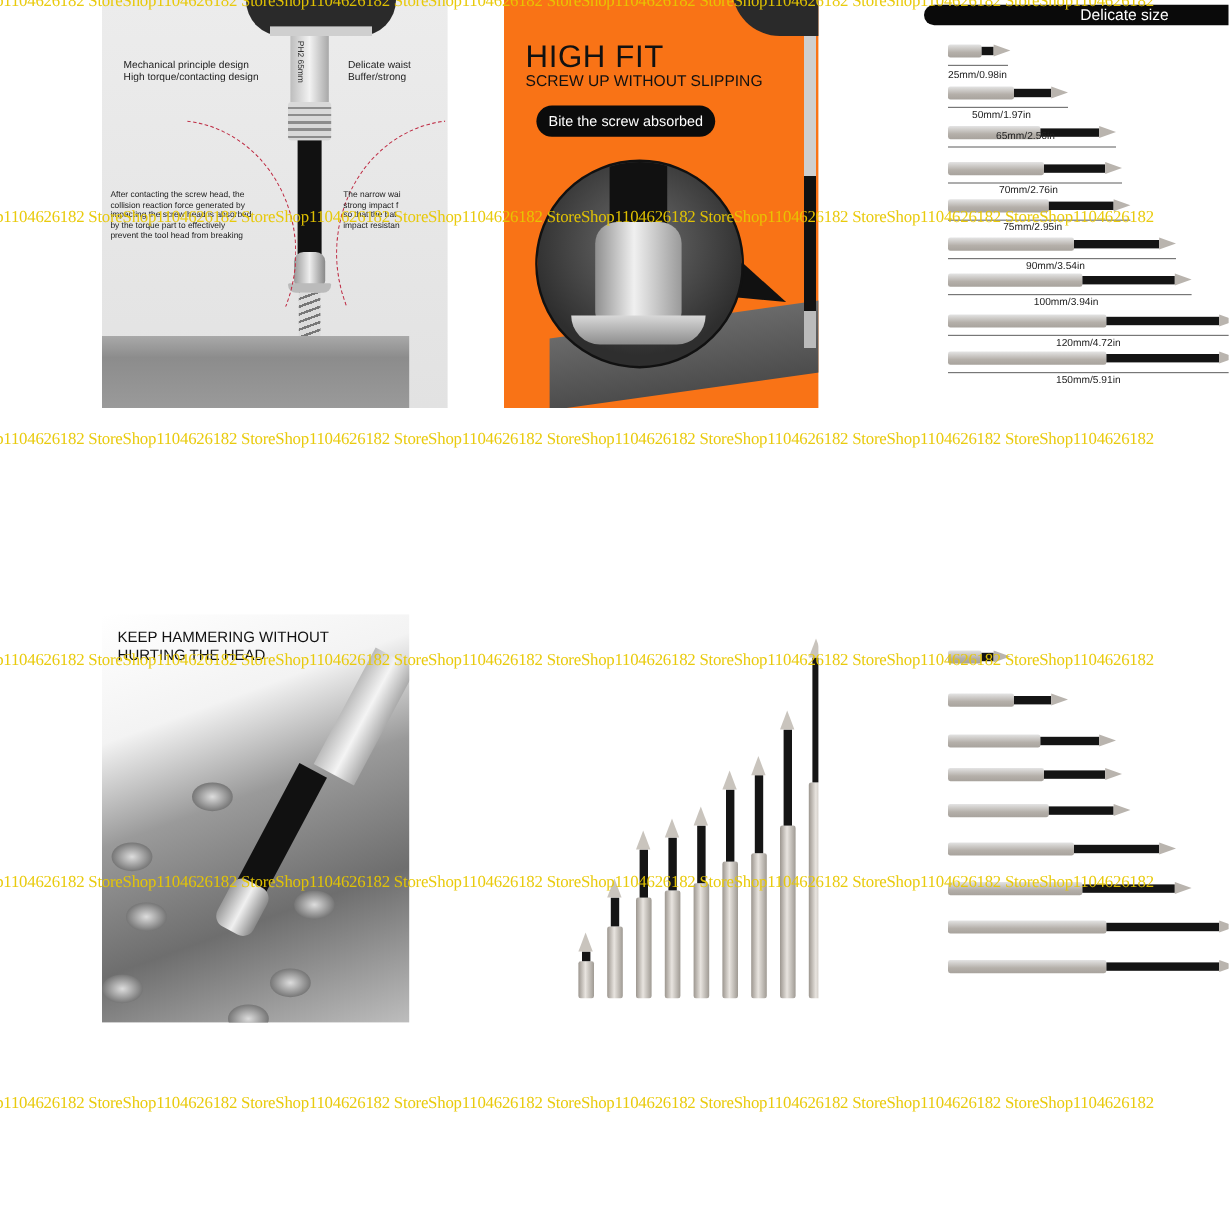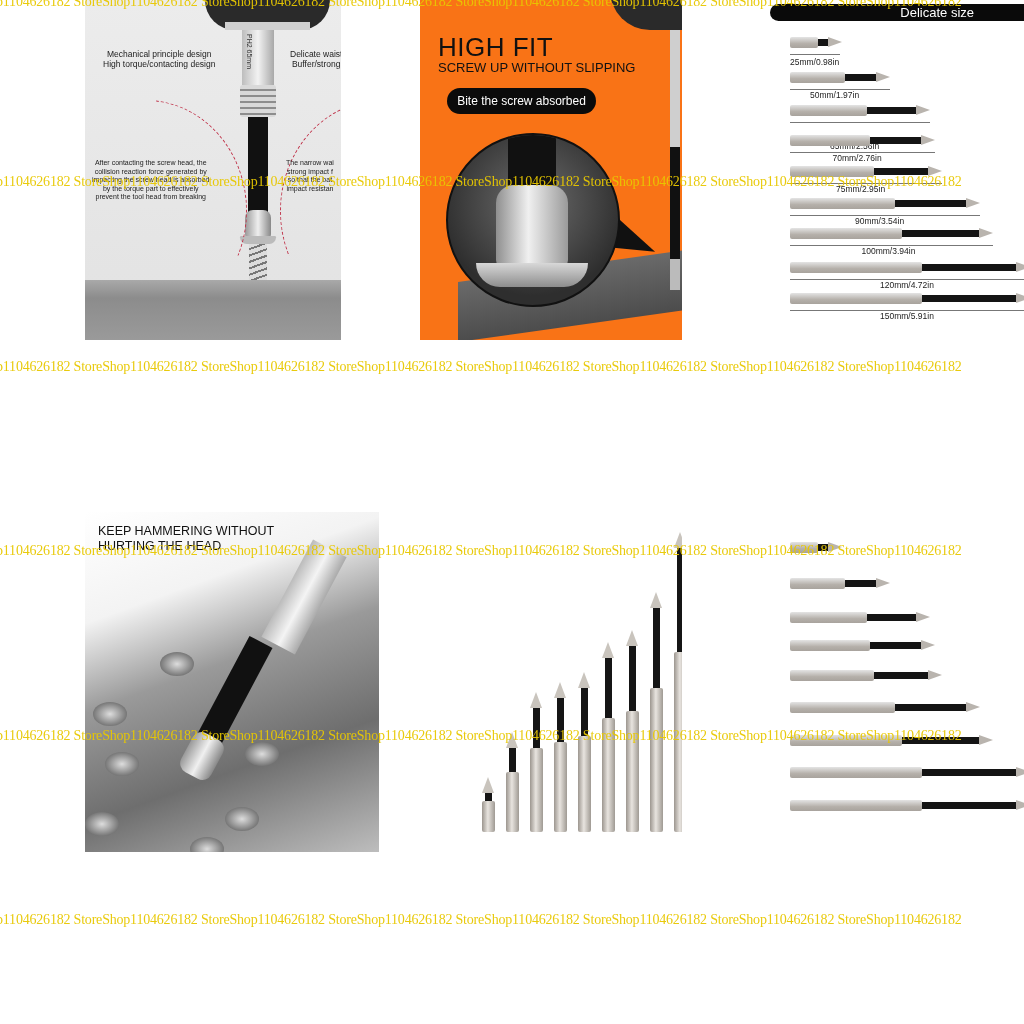--- a/index.html
+++ b/index.html
@@ -1,19 +1,19 @@
 <!DOCTYPE html>
 <html><head>
 <meta charset="utf-8">
 <style>
   html, body { margin:0; padding:0; }
   body { width:1024px; height:1024px; background:#ffffff; position:relative; overflow:hidden; font-family:"Liberation Sans", sans-serif; }
   .panel { position:absolute; overflow:hidden; }
   
-  #p1 { left:85px; top:0; width:256px; height:340px; background:linear-gradient(#ececec,#e2e2e2);text-align:center; }
+  #p1 { left:85px; top:0; width:288px; height:340px; background:linear-gradient(#ececec,#e2e2e2); }
   #p1 .chuck { position:absolute; left:120px; top:-30px; width:125px; height:60px; background:#2a2a2a; border-radius:0 0 30px 30px; }
   #p1 .collar { position:absolute; left:140px; top:22px; width:85px; height:8px; background:#cfcfcf; }
   #p1 .hex { position:absolute; left:157px; top:30px; width:32px; height:55px; background:linear-gradient(90deg,#bdbdbd,#f2f2f2,#a8a8a8); }
   #p1 .hexlabel { position:absolute; left:160px; top:34px; font-size:7px; color:#333; writing-mode:vertical-rl; line-height:9px; }
   #p1 .rings { position:absolute; left:155px; top:85px; width:36px; height:32px; background:repeating-linear-gradient(#d9d9d9 0 4px,#8d8d8d 4px 6px); border-radius:3px; }
   #p1 .shaft { position:absolute; left:163px; top:117px; width:20px; height:95px; background:#111; }
   #p1 .tip { position:absolute; left:160px; top:210px; width:26px; height:28px; background:linear-gradient(90deg,#999,#eee,#888); border-radius:8px 8px 4px 4px; }
   #p1 .screwhead { position:absolute; left:155px; top:236px; width:36px; height:8px; background:#bbb; border-radius:2px 2px 10px 10px; }
   #p1 .screw { position:absolute; left:164px; top:244px; width:18px; height:50px; background:repeating-linear-gradient(160deg,#dcdcdc 0 4px,#777 4px 6px); }
   #p1 .floor { position:absolute; left:0; top:280px; width:256px; height:60px; background:linear-gradient(#a9a9a9,#8c8c8c 30%,#9a9a9a); }
@@ -36,21 +36,21 @@
   
   #p3 { left:770px; top:0; width:254px; height:330px; background:#fff; }
   #p3 .banner { position:absolute; left:0; top:4px; width:254px; height:17px; background:#0a0a0a; border-radius:9px 0 0 9px; color:#fff; font-size:13px; line-height:17px; text-align:right; padding-right:50px; box-sizing:border-box; }
   .bitrow { position:absolute; left:20px; height:11px; }
   .bitrow .hexp { position:absolute; left:0; top:0; height:11px; background:linear-gradient(#e4e4e4,#b5b0aa 60%,#a8a39d); border-radius:2px; }
   .bitrow .blk { position:absolute; top:2px; height:7px; background:#141414; }
   .bitrow .pt { position:absolute; top:0; width:0; height:0; border-left:14px solid #b9b4ae; border-top:5.5px solid transparent; border-bottom:5.5px solid transparent; }
   .dim { position:absolute; left:20px; height:0; border-top:1px solid #777; }
   .dimlabel { position:absolute; font-size:8.5px; color:#222; white-space:nowrap; }
   
-  #p4 { left:85px; top:512px; width:256px; height:340px; background:linear-gradient(160deg,#ffffff 0%,#f3f3f3 25%,#9a9a9a 45%,#6e6e6e 70%,#bdbdbd 100%);padding-left:38px; }
+  #p4 { left:85px; top:512px; width:256px; height:340px; background:linear-gradient(160deg,#ffffff 0%,#f3f3f3 25%,#9a9a9a 45%,#6e6e6e 70%,#bdbdbd 100%); }
   #p4 .h { position:absolute; left:13px; top:12px; font-size:12.5px; color:#111; line-height:15px; }
   #p4 .screwc { position:absolute; width:34px; height:24px; border-radius:50%; background:radial-gradient(#ddd,#777 70%,#333); }
   
   #p5 { left:470px; top:530px; width:212px; height:302px; background:#fff; }
   .vbit { position:absolute; bottom:0; width:13px; }
   .vbit .sil { position:absolute; left:0; bottom:0; width:13px; background:linear-gradient(90deg,#9c968f,#e8e4df 45%,#9f9a93); border-radius:2px; }
   .vbit .blk { position:absolute; left:3px; width:7px; background:#151515; }
   .vbit .tip { position:absolute; left:0; width:0; height:0; border-bottom:16px solid #c9c4bd; border-left:6.5px solid transparent; border-right:6.5px solid transparent; }
   
   #p6 { left:770px; top:530px; width:254px; height:290px; background:#fff; }
@@ -127,21 +127,21 @@
         <div class="pt" style="left:86px"></div>
       </div>
       <div class="dim" style="top: 89px; width: 100px;"></div>
       <div class="dimlabel" style="top: 90px; left: 40px;">50mm/1.97in</div>
       <div class="bitrow" style="top: 105px; width: 140px;">
         <div class="hexp" style="width:77px"></div>
         <div class="blk" style="left:77px;width:49px"></div>
         <div class="pt" style="left:126px"></div>
       </div>
       <div class="dim" style="top: 122px; width: 140px;"></div>
-      <div class="dimlabel" style="top: 141px; left: 60px;">65mm/2.56in</div>
+      <div class="dimlabel" style="top: 108px; left: 60px;">65mm/2.56in</div>
       <div class="bitrow" style="top: 135px; width: 145px;">
         <div class="hexp" style="width:80px"></div>
         <div class="blk" style="left:80px;width:51px"></div>
         <div class="pt" style="left:131px"></div>
       </div>
       <div class="dim" style="top: 152px; width: 145px;"></div>
       <div class="dimlabel" style="top: 153px; left: 62.5px;">70mm/2.76in</div>
       <div class="bitrow" style="top: 166px; width: 152px;">
         <div class="hexp" style="width:84px"></div>
         <div class="blk" style="left:84px;width:54px"></div>

